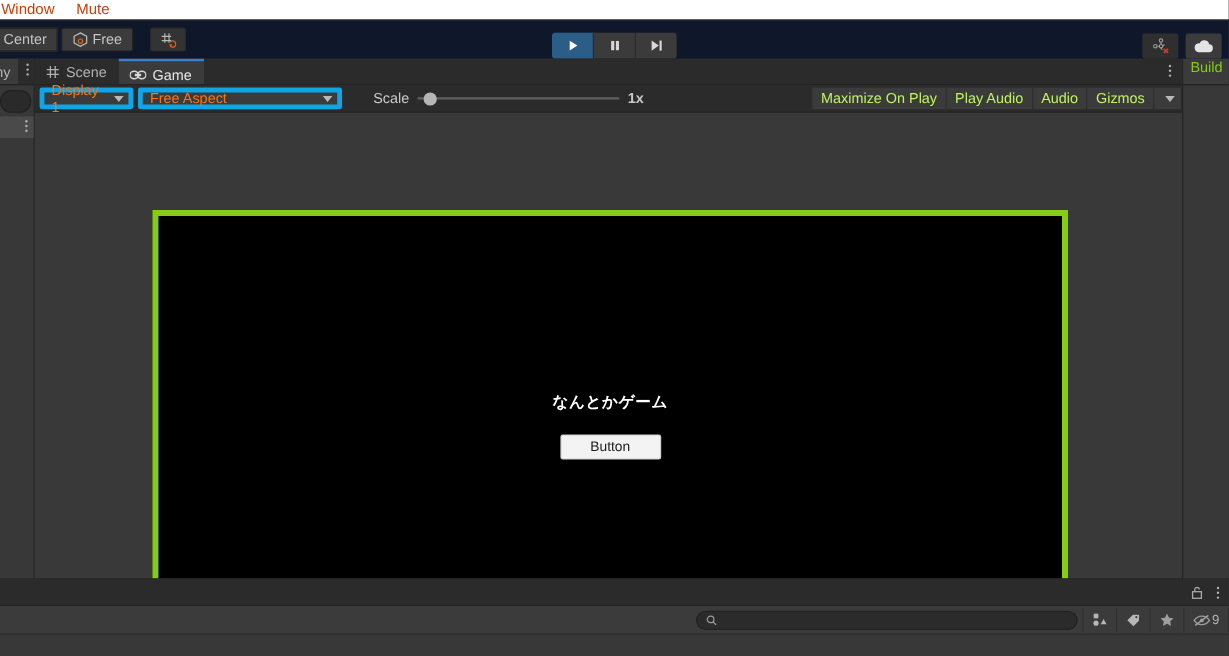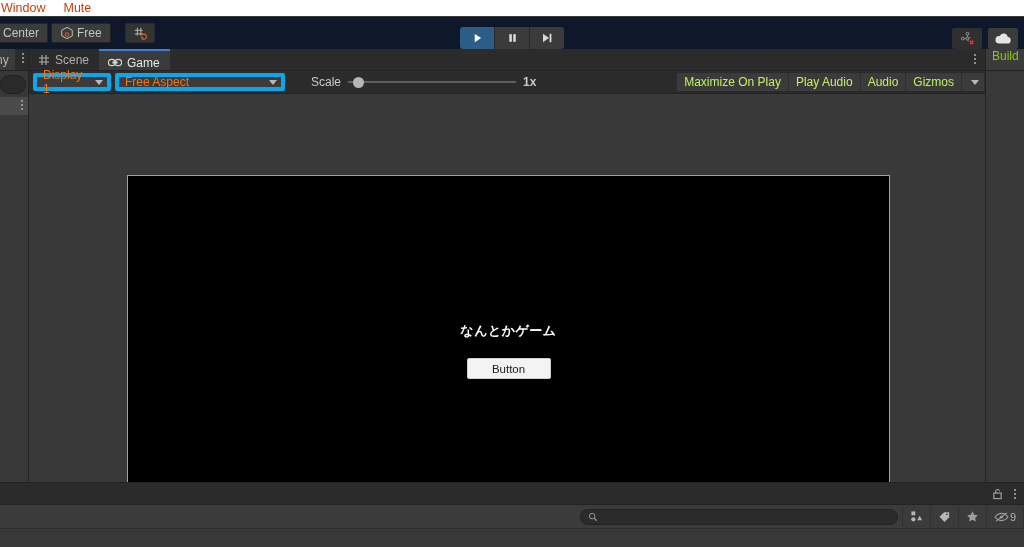--- a/index.html
+++ b/index.html
@@ -312,21 +312,21 @@
     background: #393939;
     position: relative;
   }
   .game-view {
     position: absolute;
     left: 98px;
     top: 81px;
     width: 763px;
     height: 315px;
     background: #000000;
-    border: 1px solid #84cc16;
+    border: 5px solid #84cc16;
     box-sizing: border-box;
   }
   .gv-title {
     position: absolute;
     left: 0; right: 0;
     top: 146px;
     text-align: center;
     color: #ffffff;
     font-size: 13px;
     font-weight: bold;

